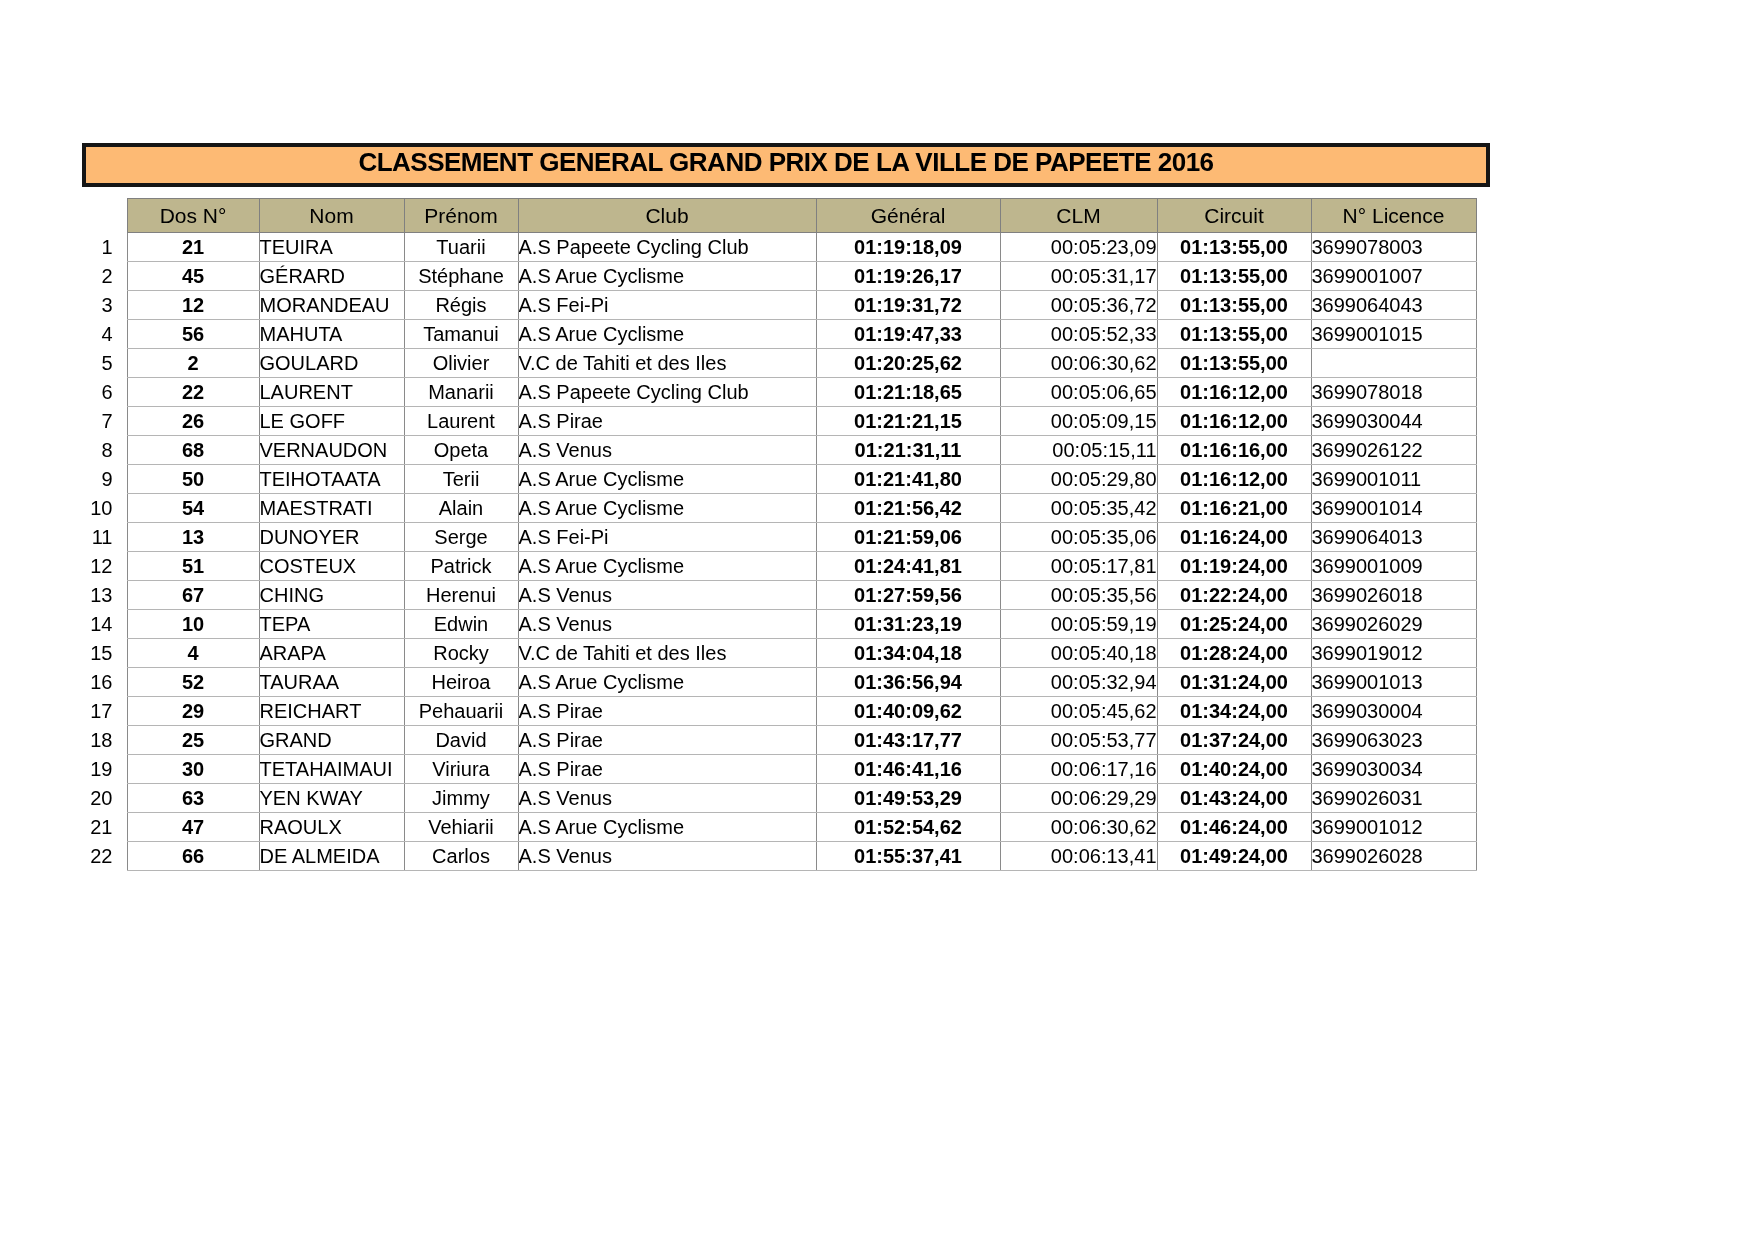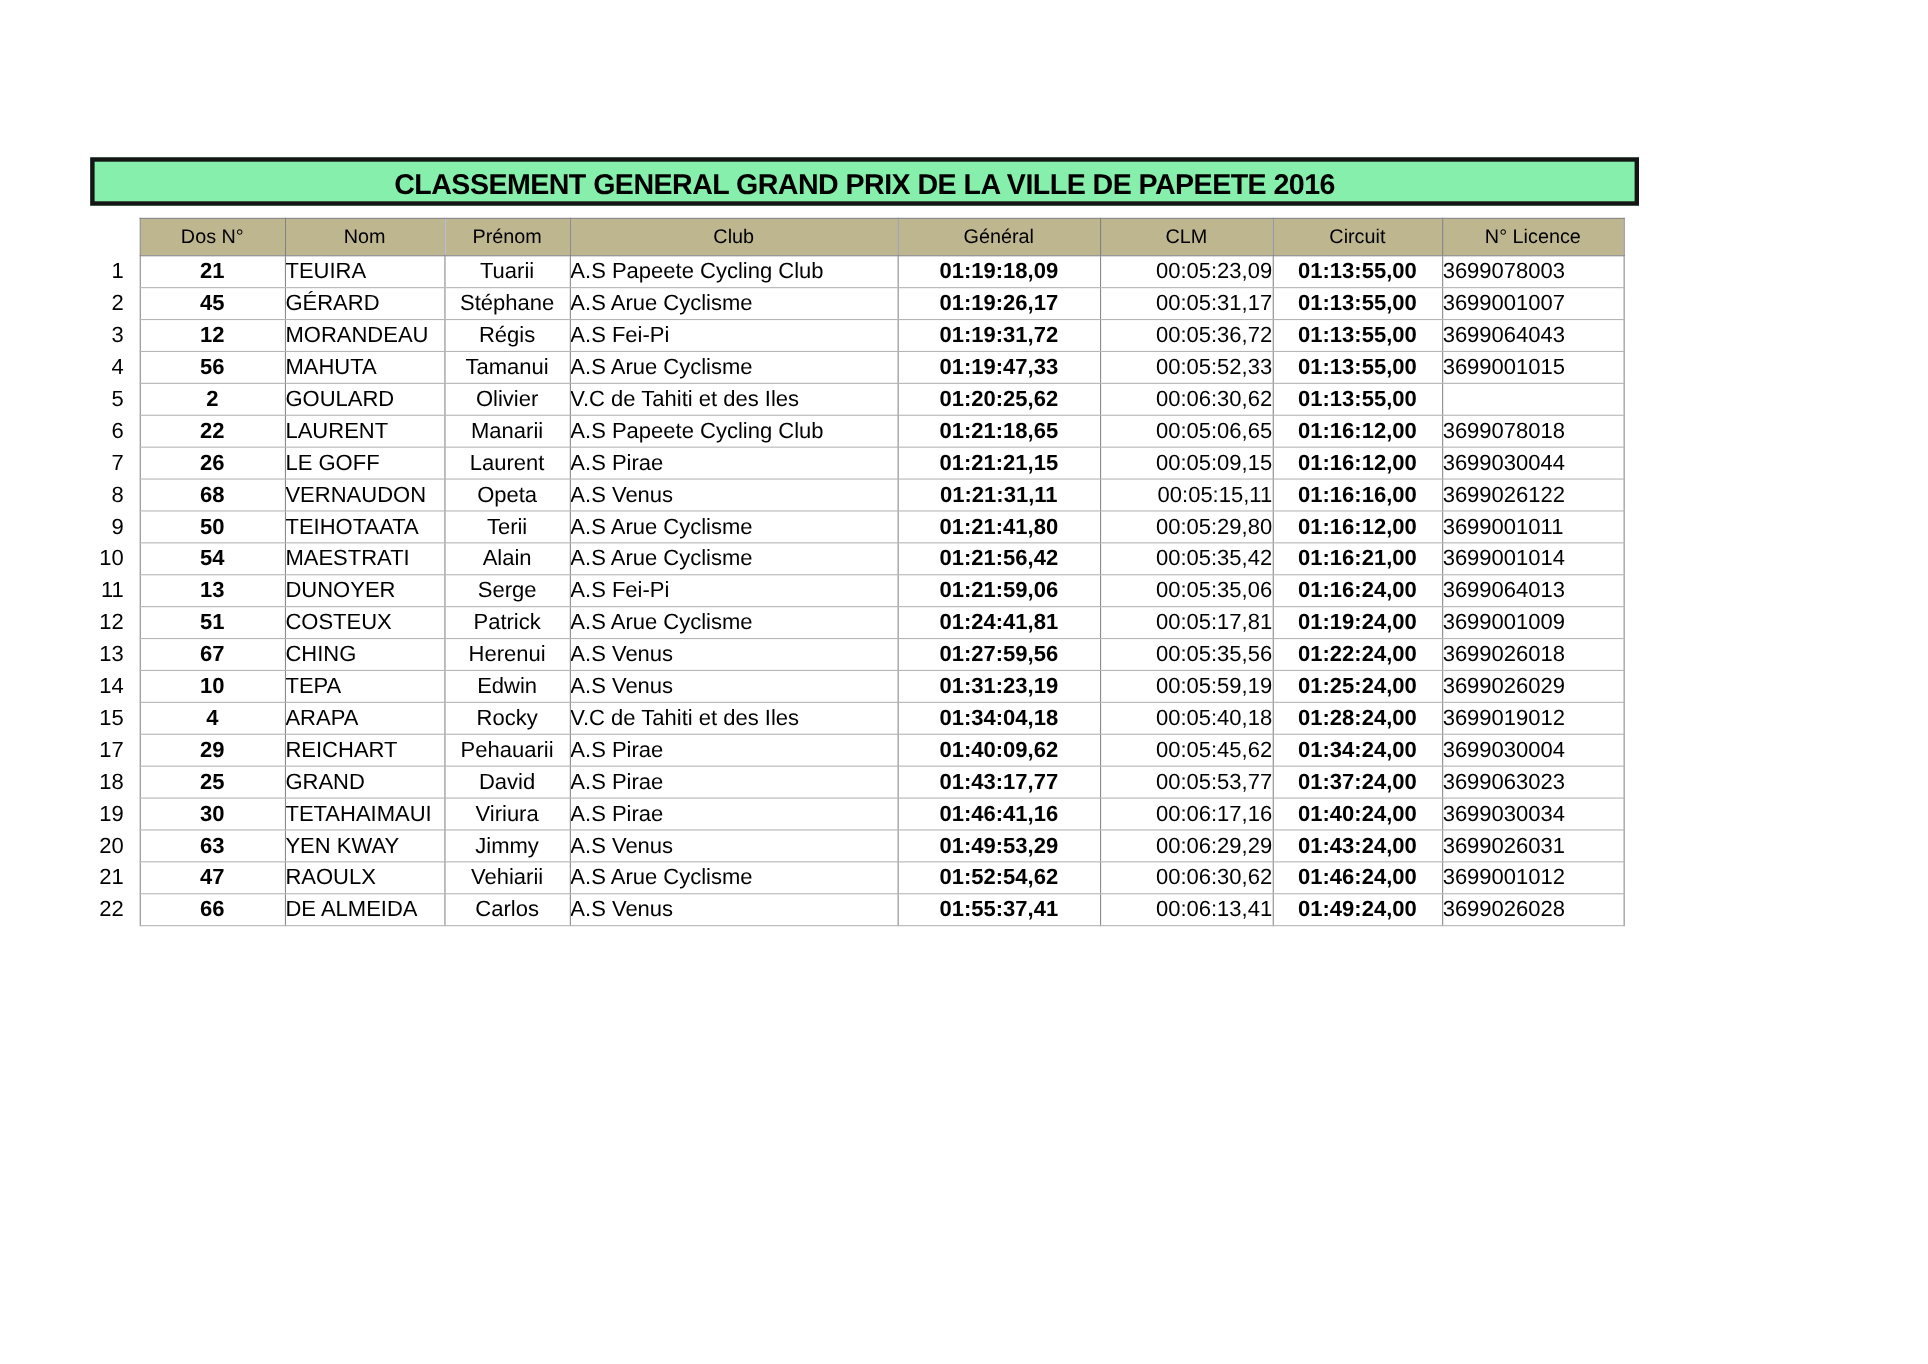--- a/index.html
+++ b/index.html
@@ -16,23 +16,23 @@
     background: #ffffff;
     overflow: hidden;
   }
   .title-box {
     position: absolute;
     left: 82px;
     top: 143px;
     width: 1400px;
     height: 36px;
     border: 4px solid #151515;
-    background: #86efac;
+    background: #fdba74;
     display: flex;
-    align-items: flex-end;
+    align-items: flex-start;
     justify-content: center;
   }
   .title-text {
     font-size: 26px;
     font-weight: bold;
     letter-spacing: -0.5px;
     white-space: nowrap;
   }
   .results-wrap {
     position: absolute;
@@ -41,21 +41,21 @@
   }
   table.results {
     border-collapse: collapse;
     table-layout: fixed;
     width: 1394px;
   }
   table.results th {
     height: 33px;
     background: #beb68e;
     font-weight: normal;
-    font-size: 18px;
+    font-size: 21px;
     text-align: center;
     border: 1px solid #808080;
     padding: 0;
     overflow: hidden;
     white-space: nowrap;
   }
   table.results td {
     height: 28px;
     font-size: 20px;
     border-left: 1px solid #8a8a8a;
@@ -278,20 +278,31 @@
             <td class="c-dos">4</td>
             <td class="c-nom">ARAPA</td>
             <td class="c-prenom">Rocky</td>
             <td class="c-club">V.C de Tahiti et des Iles</td>
             <td class="c-general">01:34:04,18</td>
             <td class="c-clm">00:05:40,18</td>
             <td class="c-circuit">01:28:24,00</td>
             <td class="c-licence">3699019012</td>
           </tr>
           <tr>
+            <td class="gutter">16</td>
+            <td class="c-dos">52</td>
+            <td class="c-nom">TAURAA</td>
+            <td class="c-prenom">Heiroa</td>
+            <td class="c-club">A.S Arue Cyclisme</td>
+            <td class="c-general">01:36:56,94</td>
+            <td class="c-clm">00:05:32,94</td>
+            <td class="c-circuit">01:31:24,00</td>
+            <td class="c-licence">3699001013</td>
+          </tr>
+          <tr>
             <td class="gutter">17</td>
             <td class="c-dos">29</td>
             <td class="c-nom">REICHART</td>
             <td class="c-prenom">Pehauarii</td>
             <td class="c-club">A.S Pirae</td>
             <td class="c-general">01:40:09,62</td>
             <td class="c-clm">00:05:45,62</td>
             <td class="c-circuit">01:34:24,00</td>
             <td class="c-licence">3699030004</td>
           </tr>

